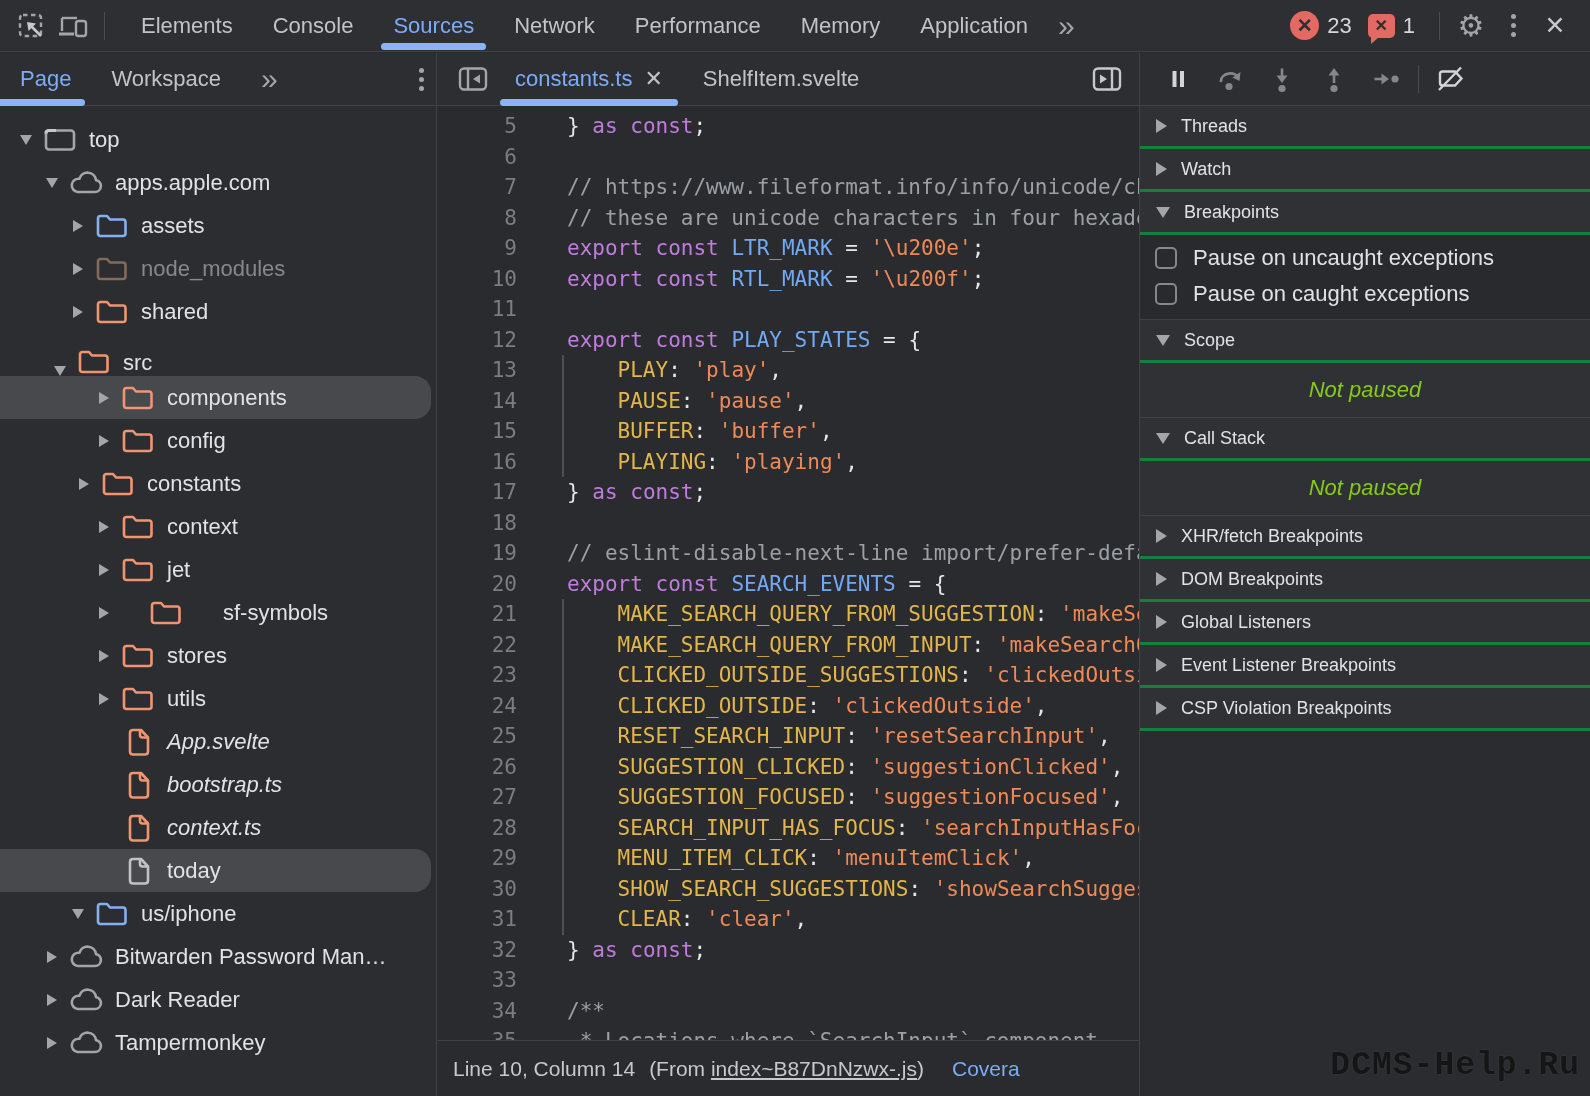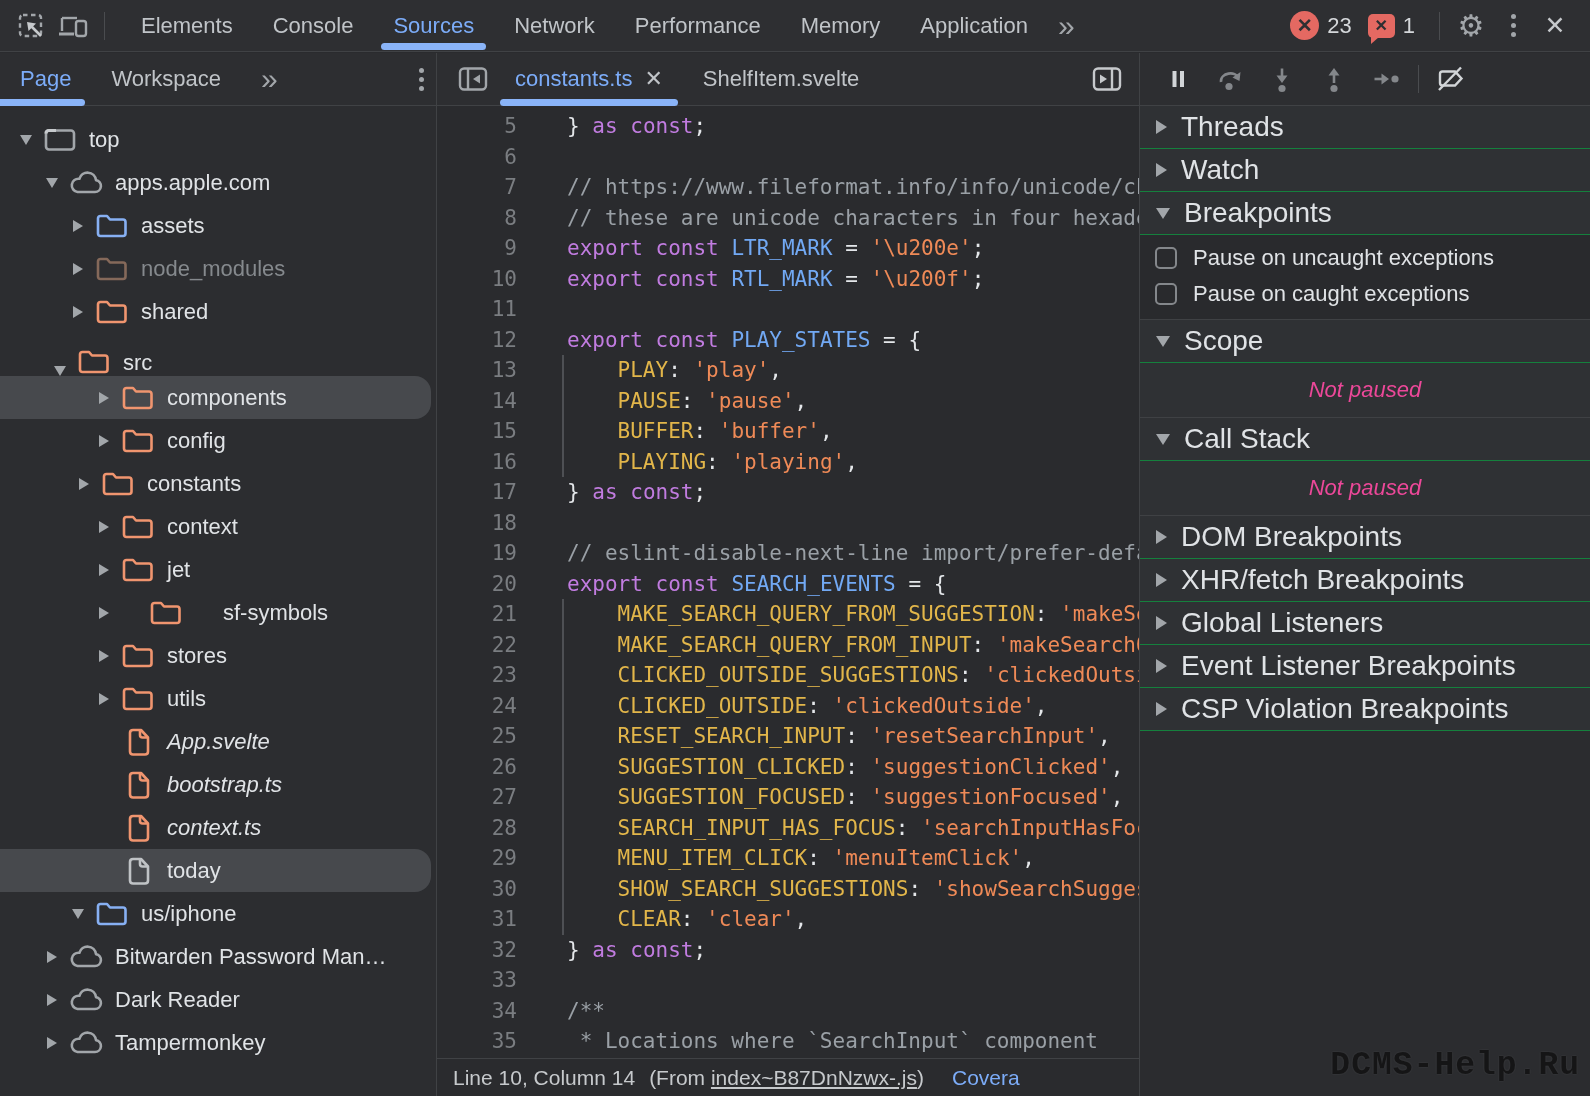--- a/index.html
+++ b/index.html
@@ -75,42 +75,42 @@
   .lnum { width:80px; flex:0 0 auto; text-align:right; color:#7a7d81; }
   .ltext { padding-left:50px; }
   .iguide { position:absolute; left:125px; top:0; bottom:0; width:2px; background:#4e5054; }
   .tok-k { color:#c17ce0; }
   .tok-d { color:#72a9f4; }
   .tok-s { color:#ef8a57; }
   .tok-p { color:#e2b64a; }
   .tok-c { color:#9aa0a6; }
   .tok-t { color:#e4e7ea; }
   
-  .status-bar { height:38px; flex:0 0 auto; border-top:1px solid #404245; background:#2a2b2e;
+  .status-bar { height:56px; flex:0 0 auto; border-top:1px solid #404245; background:#2a2b2e;
                 display:flex; align-items:center; padding:0 16px; font-size:21px; color:#c6c9cc;
                 white-space:nowrap; overflow:hidden; }
   .status-from { margin-left:14px; }
   .status-link { text-decoration:underline; }
   .coverage-link { margin-left:28px; color:#7cacf8; }
   
   .dbg-toolbar { height:53px; flex:0 0 auto; border-bottom:1px solid #404245; background:#2d2e31;
                  display:flex; align-items:center; padding-left:12px; }
   .dbg-btn { width:52px; height:52px; display:flex; align-items:center; justify-content:center; flex:0 0 auto; }
   .dbg-sep { width:1px; height:28px; background:#4a4c4f; margin:0 6px; }
   .sec-header { height:43px; display:flex; align-items:center; padding-left:16px; gap:14px;
-                background:#2f3134; border-bottom:1px solid #15803d; font-size:28px; color:#e0e3e6; }
+                background:#2f3134; border-bottom:3px solid #15803d; font-size:18px; color:#e0e3e6; }
   .sec-chev-col { width:0; height:0; border-left:11px solid #a2a6aa; border-top:7px solid transparent; border-bottom:7px solid transparent; }
   .sec-chev-exp { width:0; height:0; border-top:11px solid #a2a6aa; border-left:7px solid transparent; border-right:7px solid transparent; }
   .checkbox-area { background:#292a2d; border-bottom:1px solid #3f4144; padding:5px 0 7px; }
   .cb-row { height:36px; display:flex; align-items:center; }
   .cb-box { width:22px; height:22px; border:2px solid #84878b; border-radius:5px; margin:0 16px 0 15px; background:transparent; flex:0 0 auto; }
   .cb-label { font-size:22px; color:#e0e3e6; white-space:nowrap; }
   .placeholder { height:55px; background:#2f3134; border-bottom:1px solid #3f4144;
                  display:flex; align-items:center; justify-content:center;
-                 font-size:22px; font-style:italic; color:#ec4899; }
+                 font-size:22px; font-style:italic; color:#84cc16; }
   .panel-rest { flex:1; }
   
   .watermark { position:absolute; right:10px; bottom:12px; font-family:"Liberation Mono", monospace;
                font-weight:bold; font-size:33px; color:#151516; letter-spacing:1px;
                text-shadow:0 0 2px rgba(190,190,190,0.16); }
   svg { display:block; }
 </style>
 </head>
 <body>
 
@@ -573,25 +573,25 @@
             <span>Scope</span>
           </div>
           <div class="placeholder">Not paused</div>
           <div class="sec-header">
             <span class="sec-chev-exp"></span>
             <span>Call Stack</span>
           </div>
           <div class="placeholder">Not paused</div>
           <div class="sec-header">
             <span class="sec-chev-col"></span>
+            <span>XHR/fetch Breakpoints</span>
+          </div>
+          <div class="sec-header">
+            <span class="sec-chev-col"></span>
             <span>DOM Breakpoints</span>
-          </div>
-          <div class="sec-header">
-            <span class="sec-chev-col"></span>
-            <span>XHR/fetch Breakpoints</span>
           </div>
           <div class="sec-header">
             <span class="sec-chev-col"></span>
             <span>Global Listeners</span>
           </div>
           <div class="sec-header">
             <span class="sec-chev-col"></span>
             <span>Event Listener Breakpoints</span>
           </div>
           <div class="sec-header">

